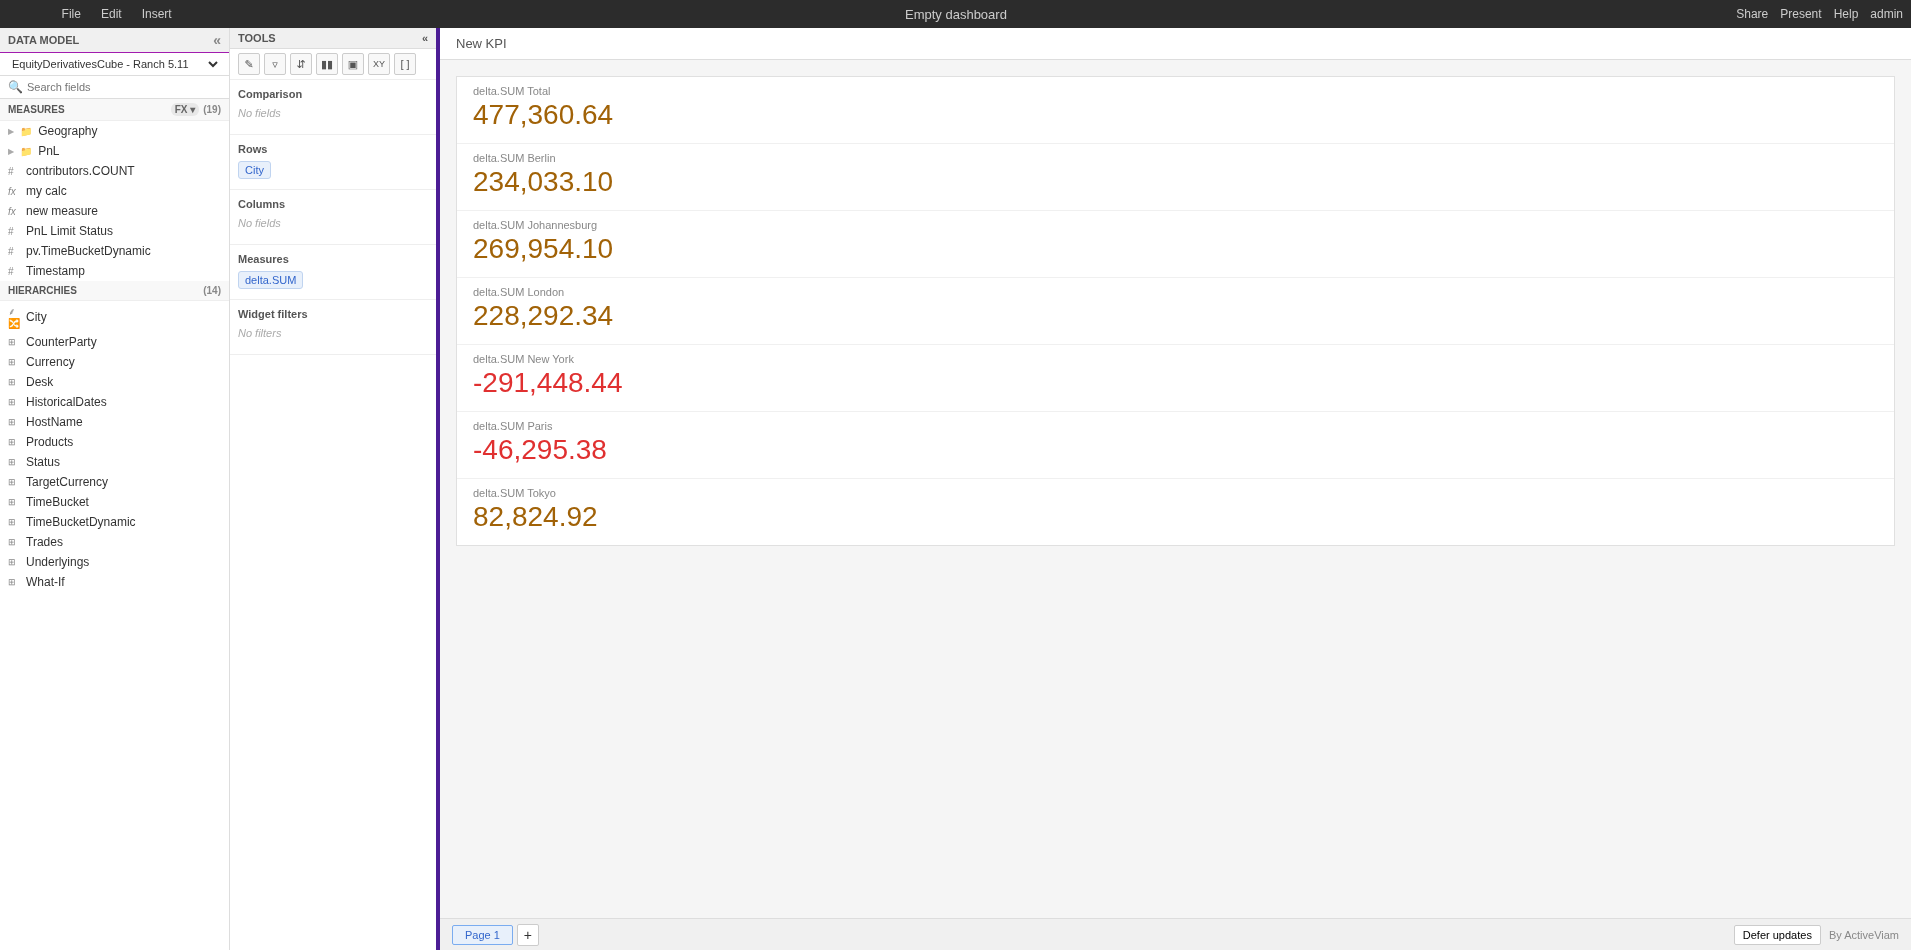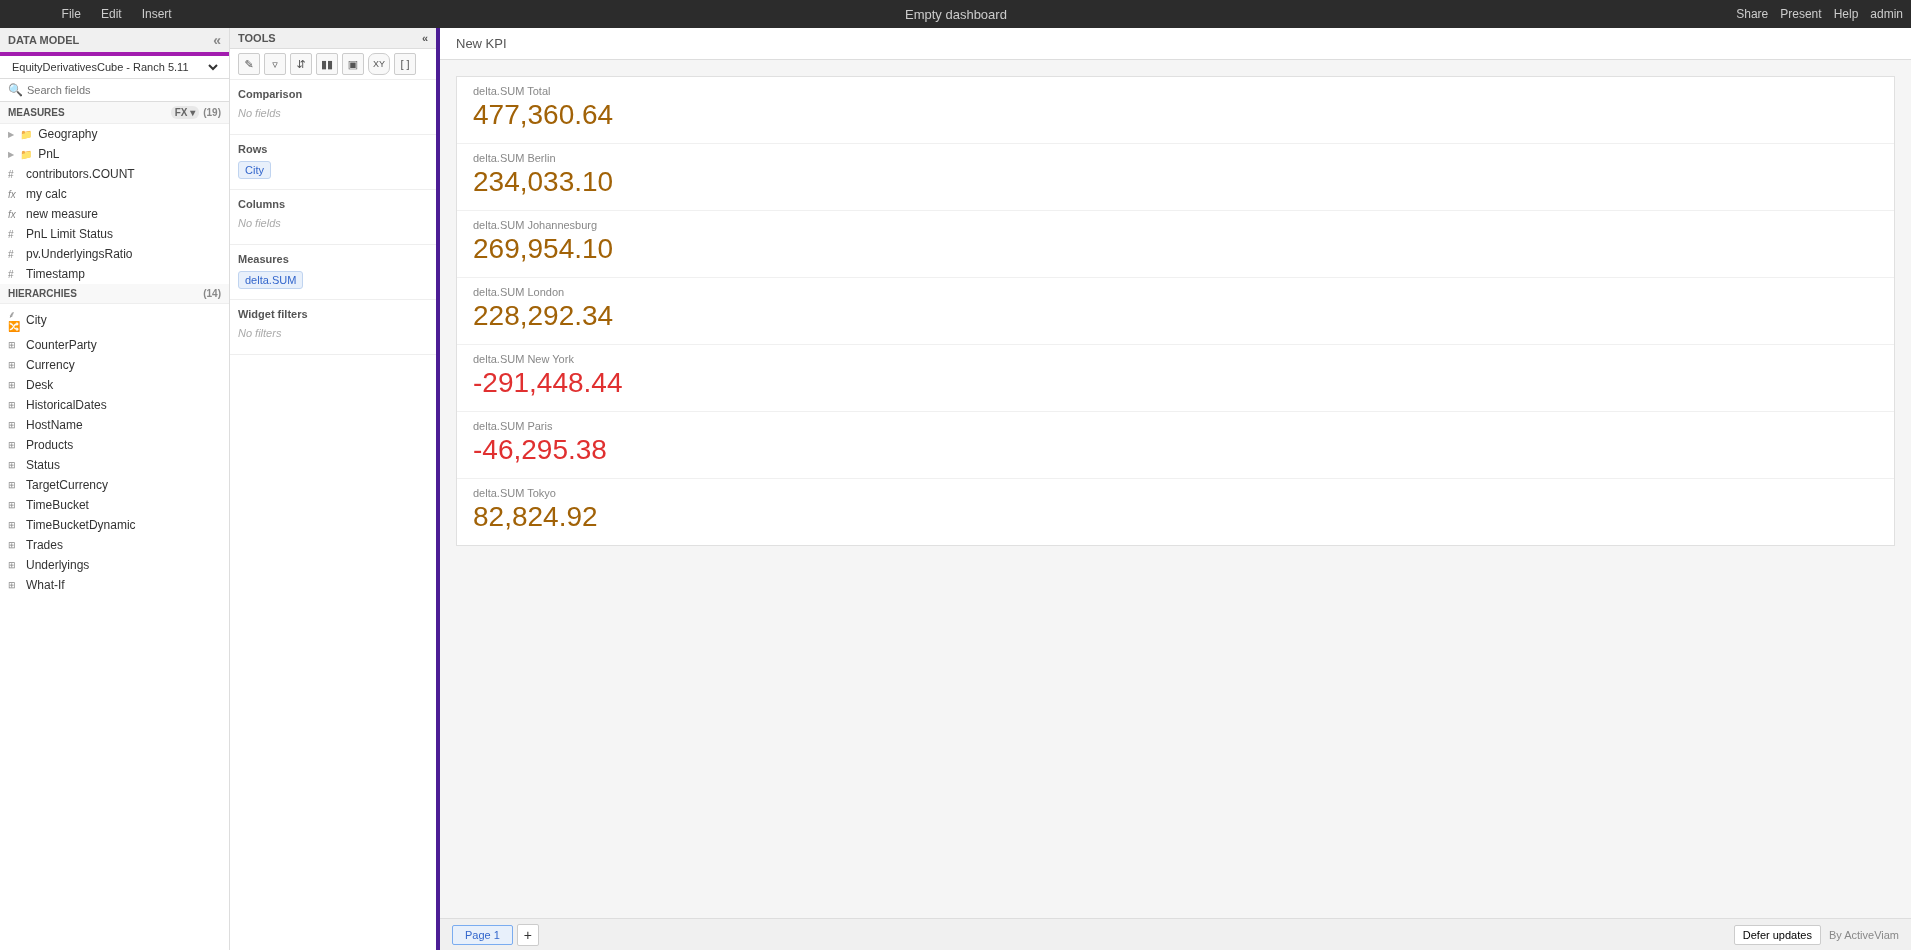--- a/index.html
+++ b/index.html
@@ -11,21 +11,21 @@
     .top-nav .nav-menu-item { font-size: 12px; cursor: pointer; padding: 2px 4px; }
     .top-nav .title { flex: 1; text-align: center; color: #ccc; font-size: 13px; }
     .top-nav .right-actions { display: flex; align-items: center; gap: 12px; font-size: 12px; }
     .top-nav .right-actions span { cursor: pointer; color: #ccc; }
 
     
     .main-layout { display: flex; flex: 1; overflow: hidden; }
 
     
     .left-panel { width: 230px; background: #fff; border-right: 1px solid #ddd; display: flex; flex-direction: column; flex-shrink: 0; overflow: hidden; }
-    .left-panel-header { display: flex; align-items: center; justify-content: space-between; padding: 4px 8px; background: #f0f0f0; border-bottom: 4px solid #a21caf; font-size: 11px; font-weight: 600; color: #555; text-transform: uppercase; }
+    .left-panel-header { display: flex; align-items: center; justify-content: space-between; padding: 4px 8px; background: #f0f0f0; border-bottom: 1px solid #a21caf; font-size: 11px; font-weight: 600; color: #555; text-transform: uppercase; }
     .left-panel-header .collapse-btn { cursor: pointer; font-size: 14px; color: #888; }
 
     .cube-selector { display: flex; align-items: center; padding: 4px 8px; border-bottom: 1px solid #ddd; background: #fff; }
     .cube-selector select { width: 100%; border: none; font-size: 11px; color: #333; background: transparent; outline: none; }
 
     .search-box { display: flex; align-items: center; padding: 4px 8px; border-bottom: 1px solid #ddd; gap: 4px; }
     .search-box input { border: none; outline: none; font-size: 11px; flex: 1; color: #666; }
     .search-icon { color: #aaa; font-size: 12px; }
 
     .section-header { display: flex; align-items: center; justify-content: space-between; padding: 4px 8px; background: #f8f8f8; border-bottom: 1px solid #eee; font-size: 10px; font-weight: 700; color: #555; text-transform: uppercase; }
@@ -137,21 +137,21 @@
       <div class="tree-item">
         <span class="item-icon" style="color:#888;font-style:italic;">fx</span>
         <span class="item-label">new measure</span>
       </div>
       <div class="tree-item">
         <span class="item-icon" style="color:#888;">#</span>
         <span class="item-label">PnL Limit Status</span>
       </div>
       <div class="tree-item">
         <span class="item-icon" style="color:#888;">#</span>
-        <span class="item-label">pv.UnderlyingsRatio</span>
+        <span class="item-label">pv.TimeBucketDynamic</span>
       </div>
       <div class="tree-item">
         <span class="item-icon" style="color:#888;">#</span>
         <span class="item-label">Timestamp</span>
       </div>
 
       <div class="section-header">
         <span>HIERARCHIES</span>
         <span class="count">(14)</span>
       </div>
@@ -219,21 +219,21 @@
     <div class="tools-header">
       <span>TOOLS</span>
       <span class="collapse-btn">«</span>
     </div>
     <div class="tools-toolbar">
       <button class="tool-btn">✎</button>
       <button class="tool-btn">▿</button>
       <button class="tool-btn">⇵</button>
       <button class="tool-btn">▮▮</button>
       <button class="tool-btn">▣</button>
-      <button class="tool-btn" style="font-size:9px;border-radius:7px;">XY</button>
+      <button class="tool-btn" style="font-size:9px;">XY</button>
       <button class="tool-btn">[ ]</button>
     </div>
 
     <div class="tools-section">
       <div class="tools-section-label">Comparison</div>
       <div class="tools-section-content">
         <span class="tools-no-fields">No fields</span>
       </div>
     </div>
 

